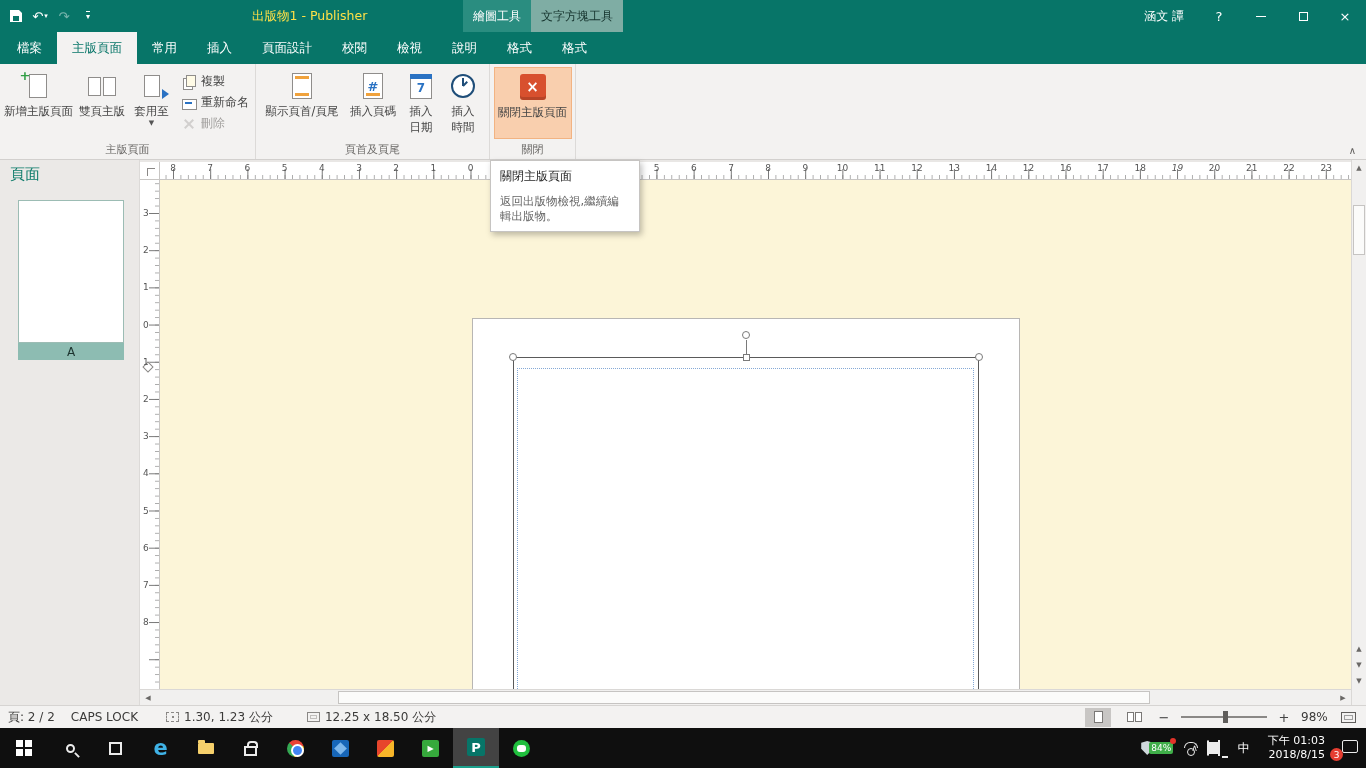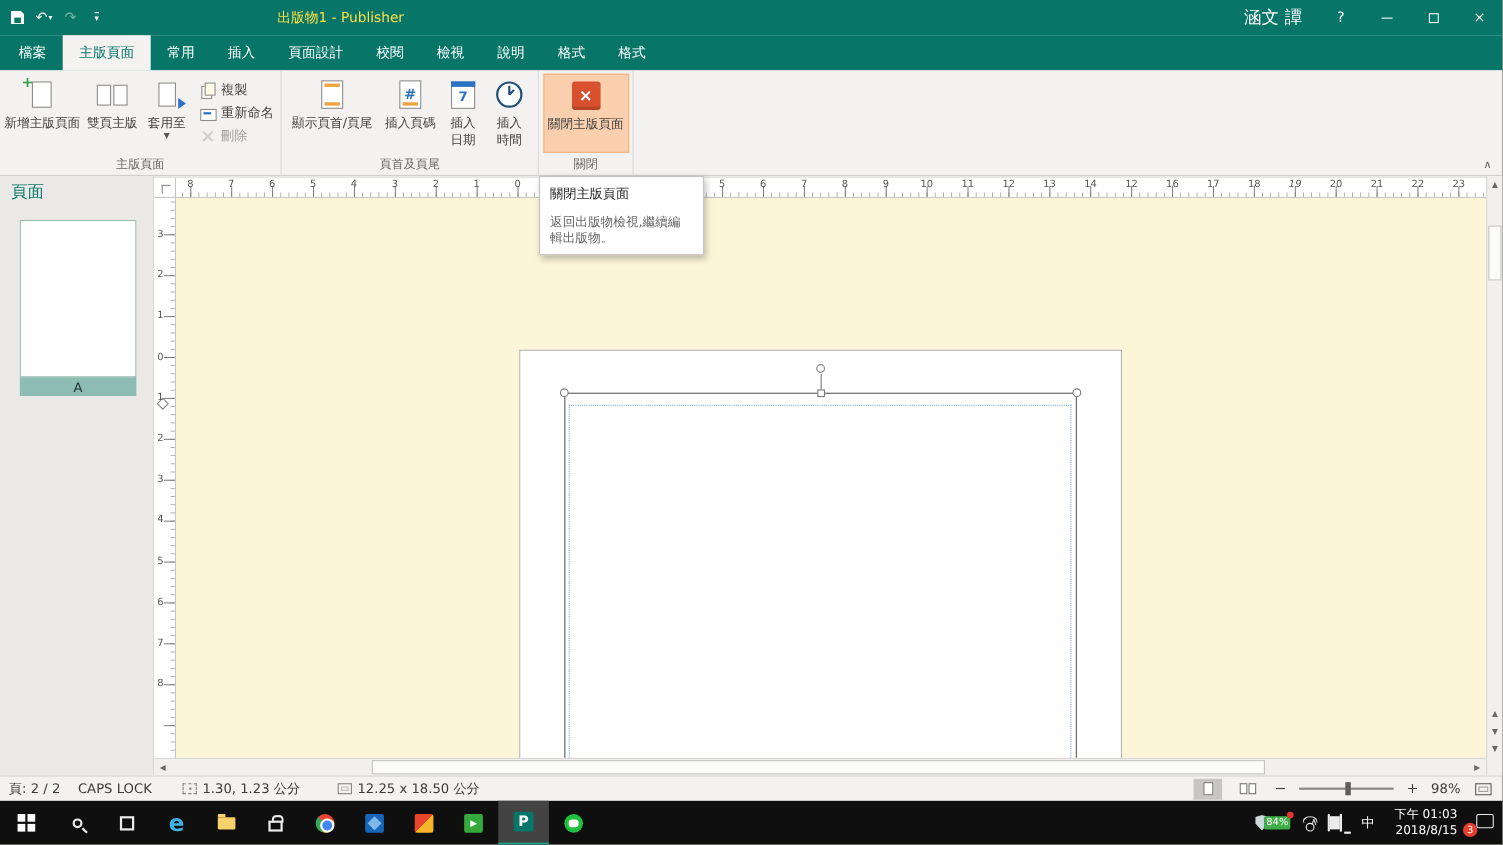--- a/index.html
+++ b/index.html
@@ -16,21 +16,21 @@
   .dim{opacity:.45}
   .ic-save{width:12px;height:12px;background:#fff;position:relative;clip-path:polygon(0 0,75% 0,100% 25%,100% 100%,0 100%)}
   .ic-save::after{content:"";position:absolute;left:3px;bottom:1px;width:6px;height:5px;background:#077568}
   .qat-more{border-top:1px solid #fff;font-size:8px;line-height:8px;padding-top:1px}
   .tb-title{position:absolute;left:252px;top:0;height:32px;display:flex;align-items:center;font-size:12.5px;color:#fde047;white-space:nowrap}
   .ctx-tools{position:absolute;left:463px;top:0;height:32px;display:flex}
   .ctx{display:flex;align-items:center;padding:0 10px;font-size:12px;white-space:nowrap}
   .ctx.draw{background:#2a8d80;color:#fff}
   .ctx.text{background:#7fada4;color:#14322c}
   .tb-right{position:absolute;right:0;top:0;height:32px;display:flex;align-items:stretch}
-  .tb-user{display:flex;align-items:center;padding:0 14px;font-size:16px}
+  .tb-user{display:flex;align-items:center;padding:0 14px;font-size:12px}
   .winbtn{width:42px;display:flex;align-items:center;justify-content:center;font-size:13px}
   .glyph-min{width:10px;height:1px;background:#fff}
   .glyph-max{width:9px;height:9px;border:1px solid #fff}
 
   
   .tabsrow{position:absolute;left:0;top:32px;width:1366px;height:32px;background:#077568;display:flex;align-items:stretch;padding-left:2px}
   .rtab{display:flex;align-items:center;padding:0 15px;font-size:12.5px;color:#fff;white-space:nowrap}
   .rtab.active{background:#f3f2f1;color:#077568}
 
   
@@ -204,20 +204,24 @@
           <span class="tinycaret">▾</span>
         </div>
       <div class="qbtn dim">
           <span>↷</span>
         </div>
       <div class="qbtn">
           <span class="qat-more">▾</span>
         </div>
     </div>
     <div class="tb-title">出版物1 - Publisher</div>
+    <div class="ctx-tools">
+      <div class="ctx draw">繪圖工具</div>
+      <div class="ctx text">文字方塊工具</div>
+    </div>
     <div class="tb-right">
       <div class="tb-user">涵文 譚</div>
       <div class="winbtn">?</div>
       <div class="winbtn">
           <span class="glyph-min"></span>
         </div>
       <div class="winbtn">
           <span class="glyph-max"></span>
         </div>
       <div class="winbtn">×</div>

